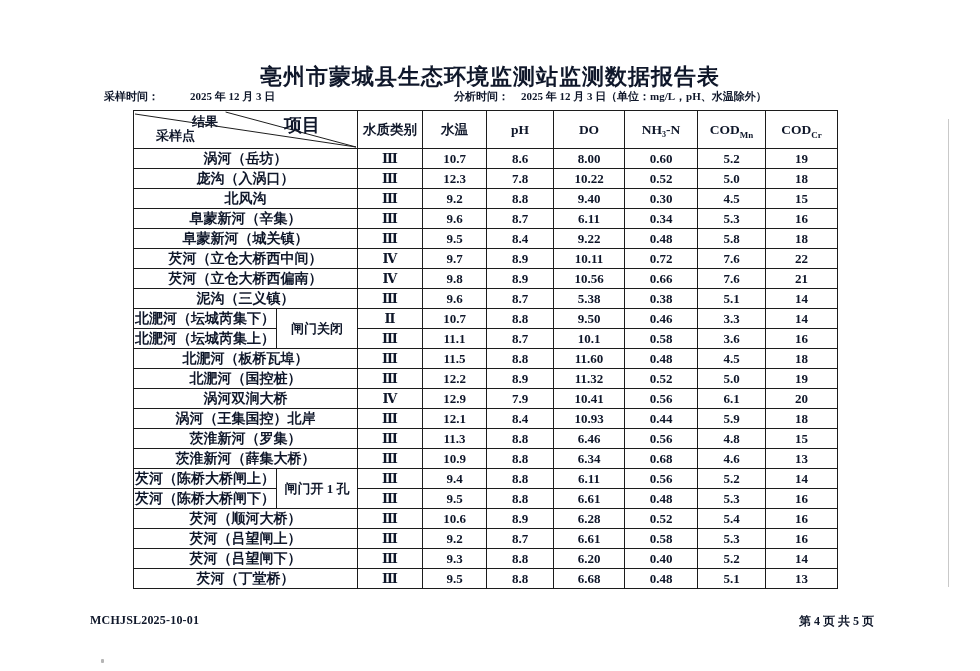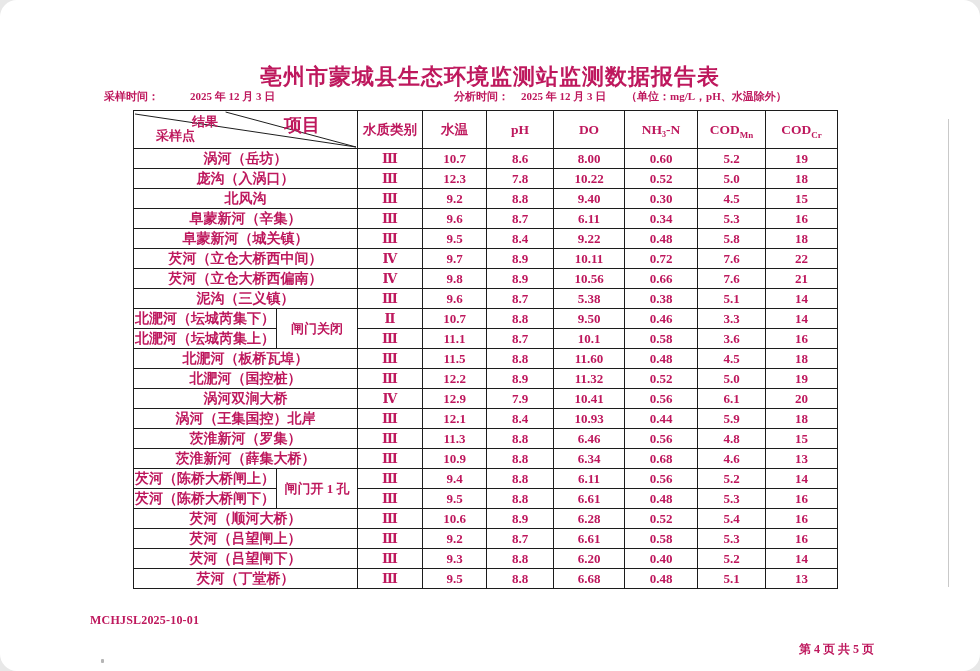--- a/index.html
+++ b/index.html
@@ -2,32 +2,31 @@
 <html lang="zh"><head>
 <meta charset="utf-8">
 <style>
   html,body{margin:0;padding:0;background:#e8e8e8;}
   #page{
     position:relative;
     width:980px;height:671px;
     background:#ffffff;
     overflow:hidden;
     font-family:"Liberation Serif","DejaVu Serif",serif;
-    color:#be185d;
-    border-radius:17px;
+    color:#0f172a;
   }
   
   .title{
     position:absolute;top:62px;left:0;width:100%;
     text-align:center;font-size:22px;font-weight:bold;
     letter-spacing:1px;
   }
   
   .meta span{position:absolute;top:89px;font-size:11px;font-weight:bold;white-space:nowrap;}
-  .m-sl{left:104px;} .m-sv{left:190px;} .m-al{left:454px;} .m-av{left:521px;} .m-un{left:606px;padding-left:20px;}
+  .m-sl{left:104px;} .m-sv{left:190px;} .m-al{left:454px;} .m-av{left:521px;} .m-un{left:606px;}
   
   table{
     position:absolute;left:133px;top:110px;width:704px;
     border-collapse:collapse;table-layout:fixed;
   }
   th,td{
     border:1px solid #1c1c1c;
     text-align:center;vertical-align:middle;
     font-weight:bold;padding:0;overflow:hidden;white-space:nowrap;
   }
@@ -39,21 +38,21 @@
   sub{font-size:9px;line-height:0;}
   
   th.corner{position:relative;padding:0;}
   th.corner svg{position:absolute;left:0;top:0;width:100%;height:100%;}
   th.corner .c-result{position:absolute;left:58px;top:2px;font-size:13px;}
   th.corner .c-item{position:absolute;left:150px;top:2px;font-size:18px;}
   th.corner .c-site{position:absolute;left:22px;bottom:3px;font-size:13px;}
   
   .footer span{position:absolute;top:613px;font-size:12px;font-weight:bold;white-space:nowrap;}
   .f-doc{left:90px;letter-spacing:0.2px;}
-  .f-page{left:799px;margin-top:28px;}
+  .f-page{left:799px;}
   
   .scan-line{position:absolute;left:948px;top:119px;width:1px;height:468px;background:#c9c9c9;}
   .scan-speck{position:absolute;left:101px;top:659px;width:3px;height:4px;background:#b5b5b5;border-radius:1px;}
 </style>
 </head>
 <body>
 
 <div id="page">
 
   <div class="title">亳州市蒙城县生态环境监测站监测数据报告表</div>

